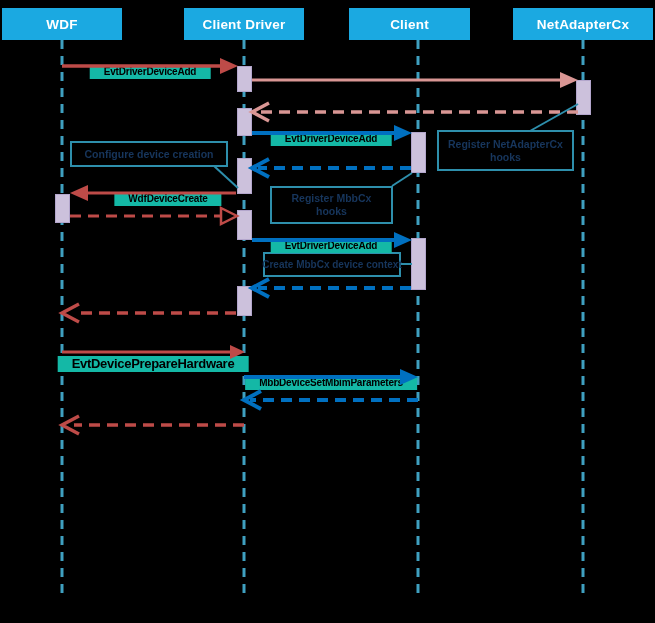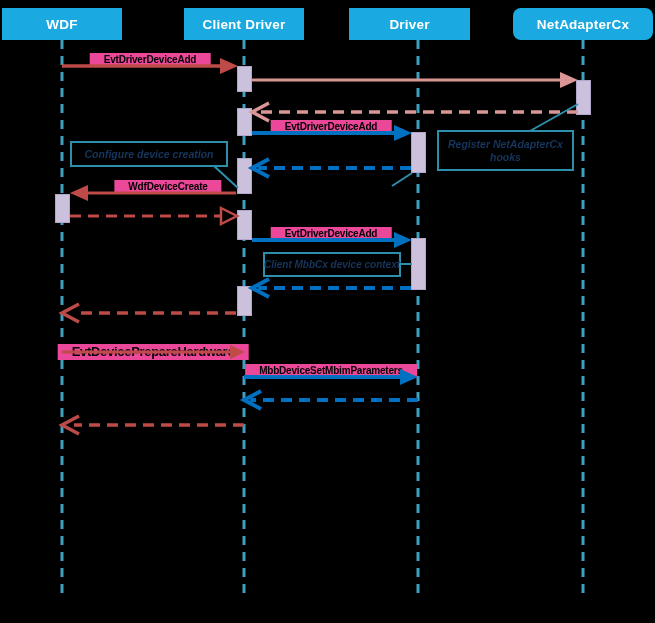--- a/index.html
+++ b/index.html
@@ -5,25 +5,25 @@
   html,body{margin:0;padding:0;background:#000;}
   #stage{position:relative;width:655px;height:623px;background:#000000;overflow:hidden;
          font-family:"Liberation Sans",sans-serif;}
   svg{position:absolute;left:0;top:0;pointer-events:none;}
   .actor{position:absolute;height:32px;background:#1BA9E1;color:#FFFFFF;
          font-weight:700;font-size:13.5px;display:flex;align-items:center;justify-content:center;
          letter-spacing:.2px;}
   .act{position:absolute;width:15px;background:#CCC1DC;border:1px solid #b3a6cc;box-sizing:border-box;}
   .note{position:absolute;border:2px solid #2E8FAC;box-sizing:border-box;color:#17365D;
         font-size:10.5px;font-weight:700;display:flex;align-items:center;justify-content:center;
-        text-align:center;line-height:13px;background:transparent;font-style:italic;}
+        text-align:center;line-height:13px;background:transparent;}
   .note .inner{display:block;}
-  .chip{position:absolute;transform:translateX(-50%);background:#ec4899;color:#000000;
+  .chip{position:absolute;transform:translateX(-50%);background:#14b8a6;color:#000000;
         font-weight:700;font-size:10px;line-height:12px;padding:1px 14px;white-space:nowrap;
-        letter-spacing:-0.2px;}
+        letter-spacing:-0.2px;margin-top:12px;}
   .chip-lg{font-size:13px;line-height:14px;letter-spacing:-0.3px;}
 </style>
 </head>
 <body>
 
 <div id="stage">
 
   <svg width="655" height="623">
     <line x1="62" y1="40" x2="62" y2="598" stroke="#3FA0C0" stroke-width="3" stroke-dasharray="9 7"></line>
     <line x1="244" y1="40" x2="244" y2="598" stroke="#3FA0C0" stroke-width="3" stroke-dasharray="9 7"></line>
@@ -31,44 +31,47 @@
     <line x1="583" y1="40" x2="583" y2="598" stroke="#3FA0C0" stroke-width="3" stroke-dasharray="9 7"></line>
   </svg>
 
   <div class="actor" style="left:2px;top:8px;width:120px;">
       <span>WDF</span>
     </div>
   <div class="actor" style="left:184px;top:8px;width:120px;">
       <span>Client Driver</span>
     </div>
   <div class="actor" style="left:349px;top:8px;width:121px;">
-      <span>Driver</span>
+      <span>Client</span>
     </div>
-  <div class="actor" style="left:513px;top:8px;width:140px;border-radius:8px;">
+  <div class="actor" style="left:513px;top:8px;width:140px;">
       <span>NetAdapterCx</span>
     </div>
 
   <div class="act" style="left:55px;top:194px;height:29px;"></div>
   <div class="act" style="left:237px;top:66px;height:26px;"></div>
   <div class="act" style="left:237px;top:108px;height:28px;"></div>
   <div class="act" style="left:237px;top:158px;height:36px;"></div>
   <div class="act" style="left:237px;top:210px;height:30px;"></div>
   <div class="act" style="left:237px;top:286px;height:30px;"></div>
   <div class="act" style="left:411px;top:132px;height:41px;"></div>
   <div class="act" style="left:411px;top:238px;height:52px;"></div>
   <div class="act" style="left:576px;top:80px;height:35px;"></div>
 
   <div class="note" style="left:70px;top:141px;width:158px;height:26px;">
     <span class="inner" style="white-space:nowrap;">Configure device creation</span>
   </div>
   <div class="note" style="left:437px;top:130px;width:137px;height:41px;">
     <span class="inner" style="max-width:120px;">Register NetAdapterCx hooks</span>
   </div>
+  <div class="note" style="left:270px;top:186px;width:123px;height:38px;">
+    <span class="inner" style="max-width:88px;">Register MbbCx hooks</span>
+  </div>
   <div class="note" style="left:263px;top:252px;width:138px;height:25px;">
-    <span class="inner" style="white-space:nowrap;font-size:10px;">Client MbbCx device context</span>
+    <span class="inner" style="white-space:nowrap;font-size:10px;">Create MbbCx device context</span>
   </div>
 
   <div class="chip" style="left:150px;top:53px;">EvtDriverDeviceAdd</div>
   <div class="chip" style="left:331px;top:120px;">EvtDriverDeviceAdd</div>
   <div class="chip" style="left:168px;top:180px;">WdfDeviceCreate</div>
   <div class="chip" style="left:331px;top:227px;">EvtDriverDeviceAdd</div>
   <div class="chip chip-lg" style="left:153px;top:344px;">EvtDevicePrepareHardware</div>
   <div class="chip" style="left:331px;top:364px;">MbbDeviceSetMbimParameters</div>
 
   <svg width="655" height="623">

